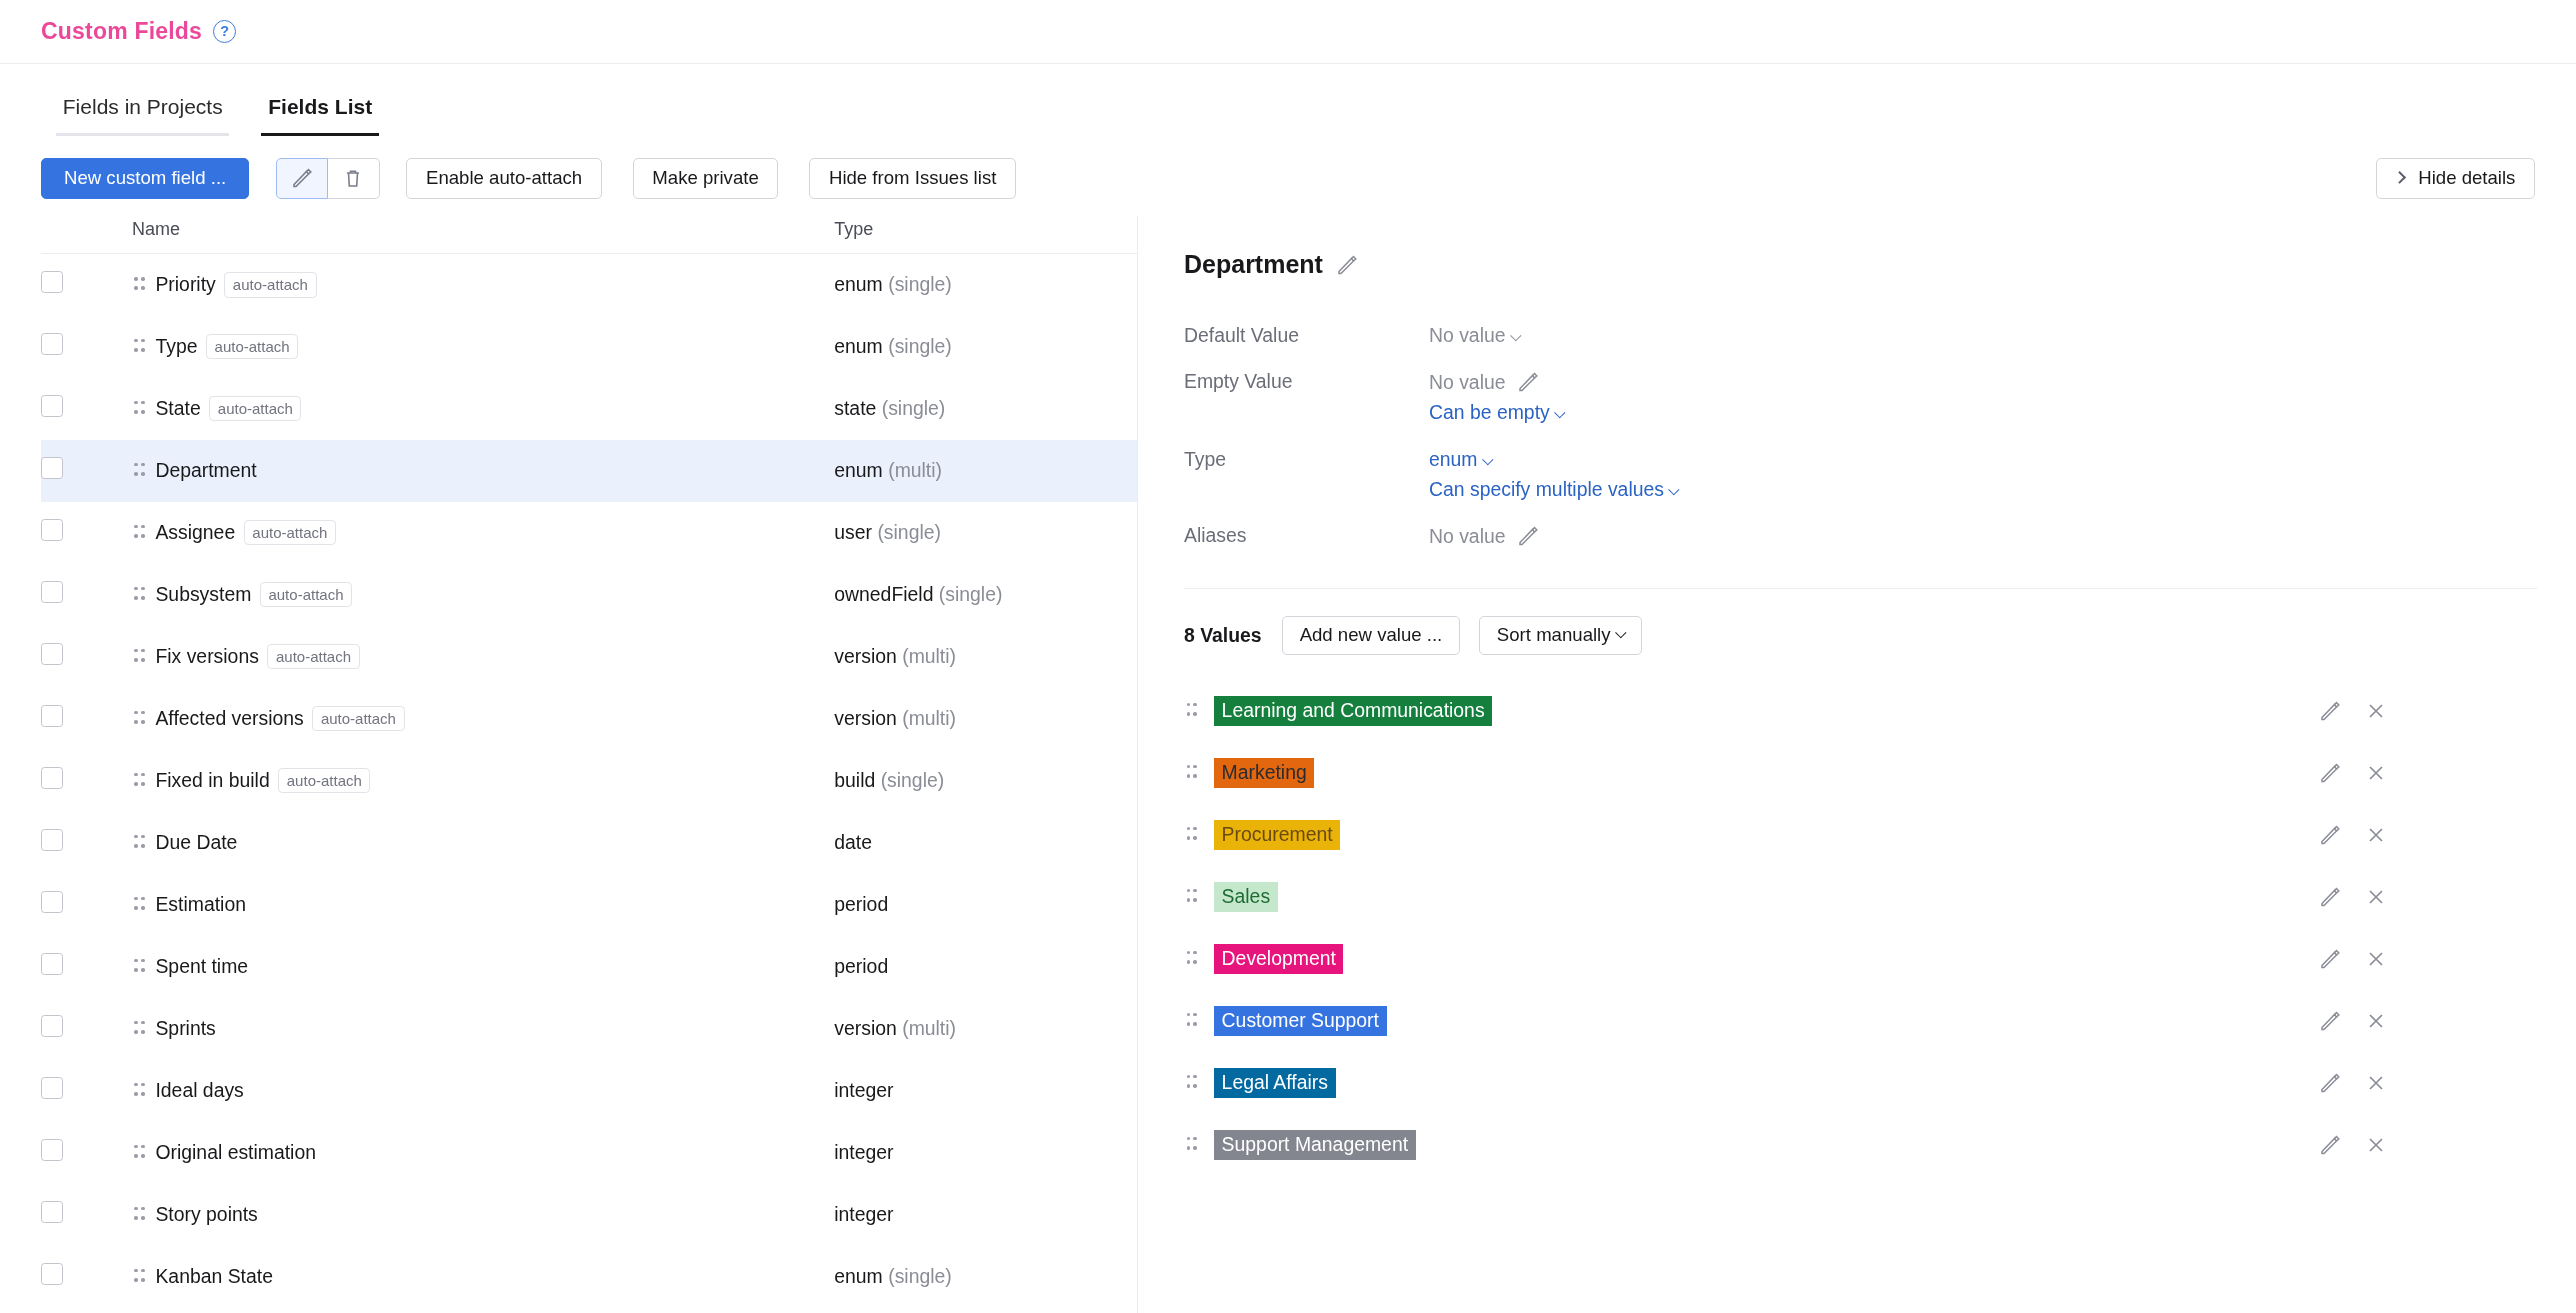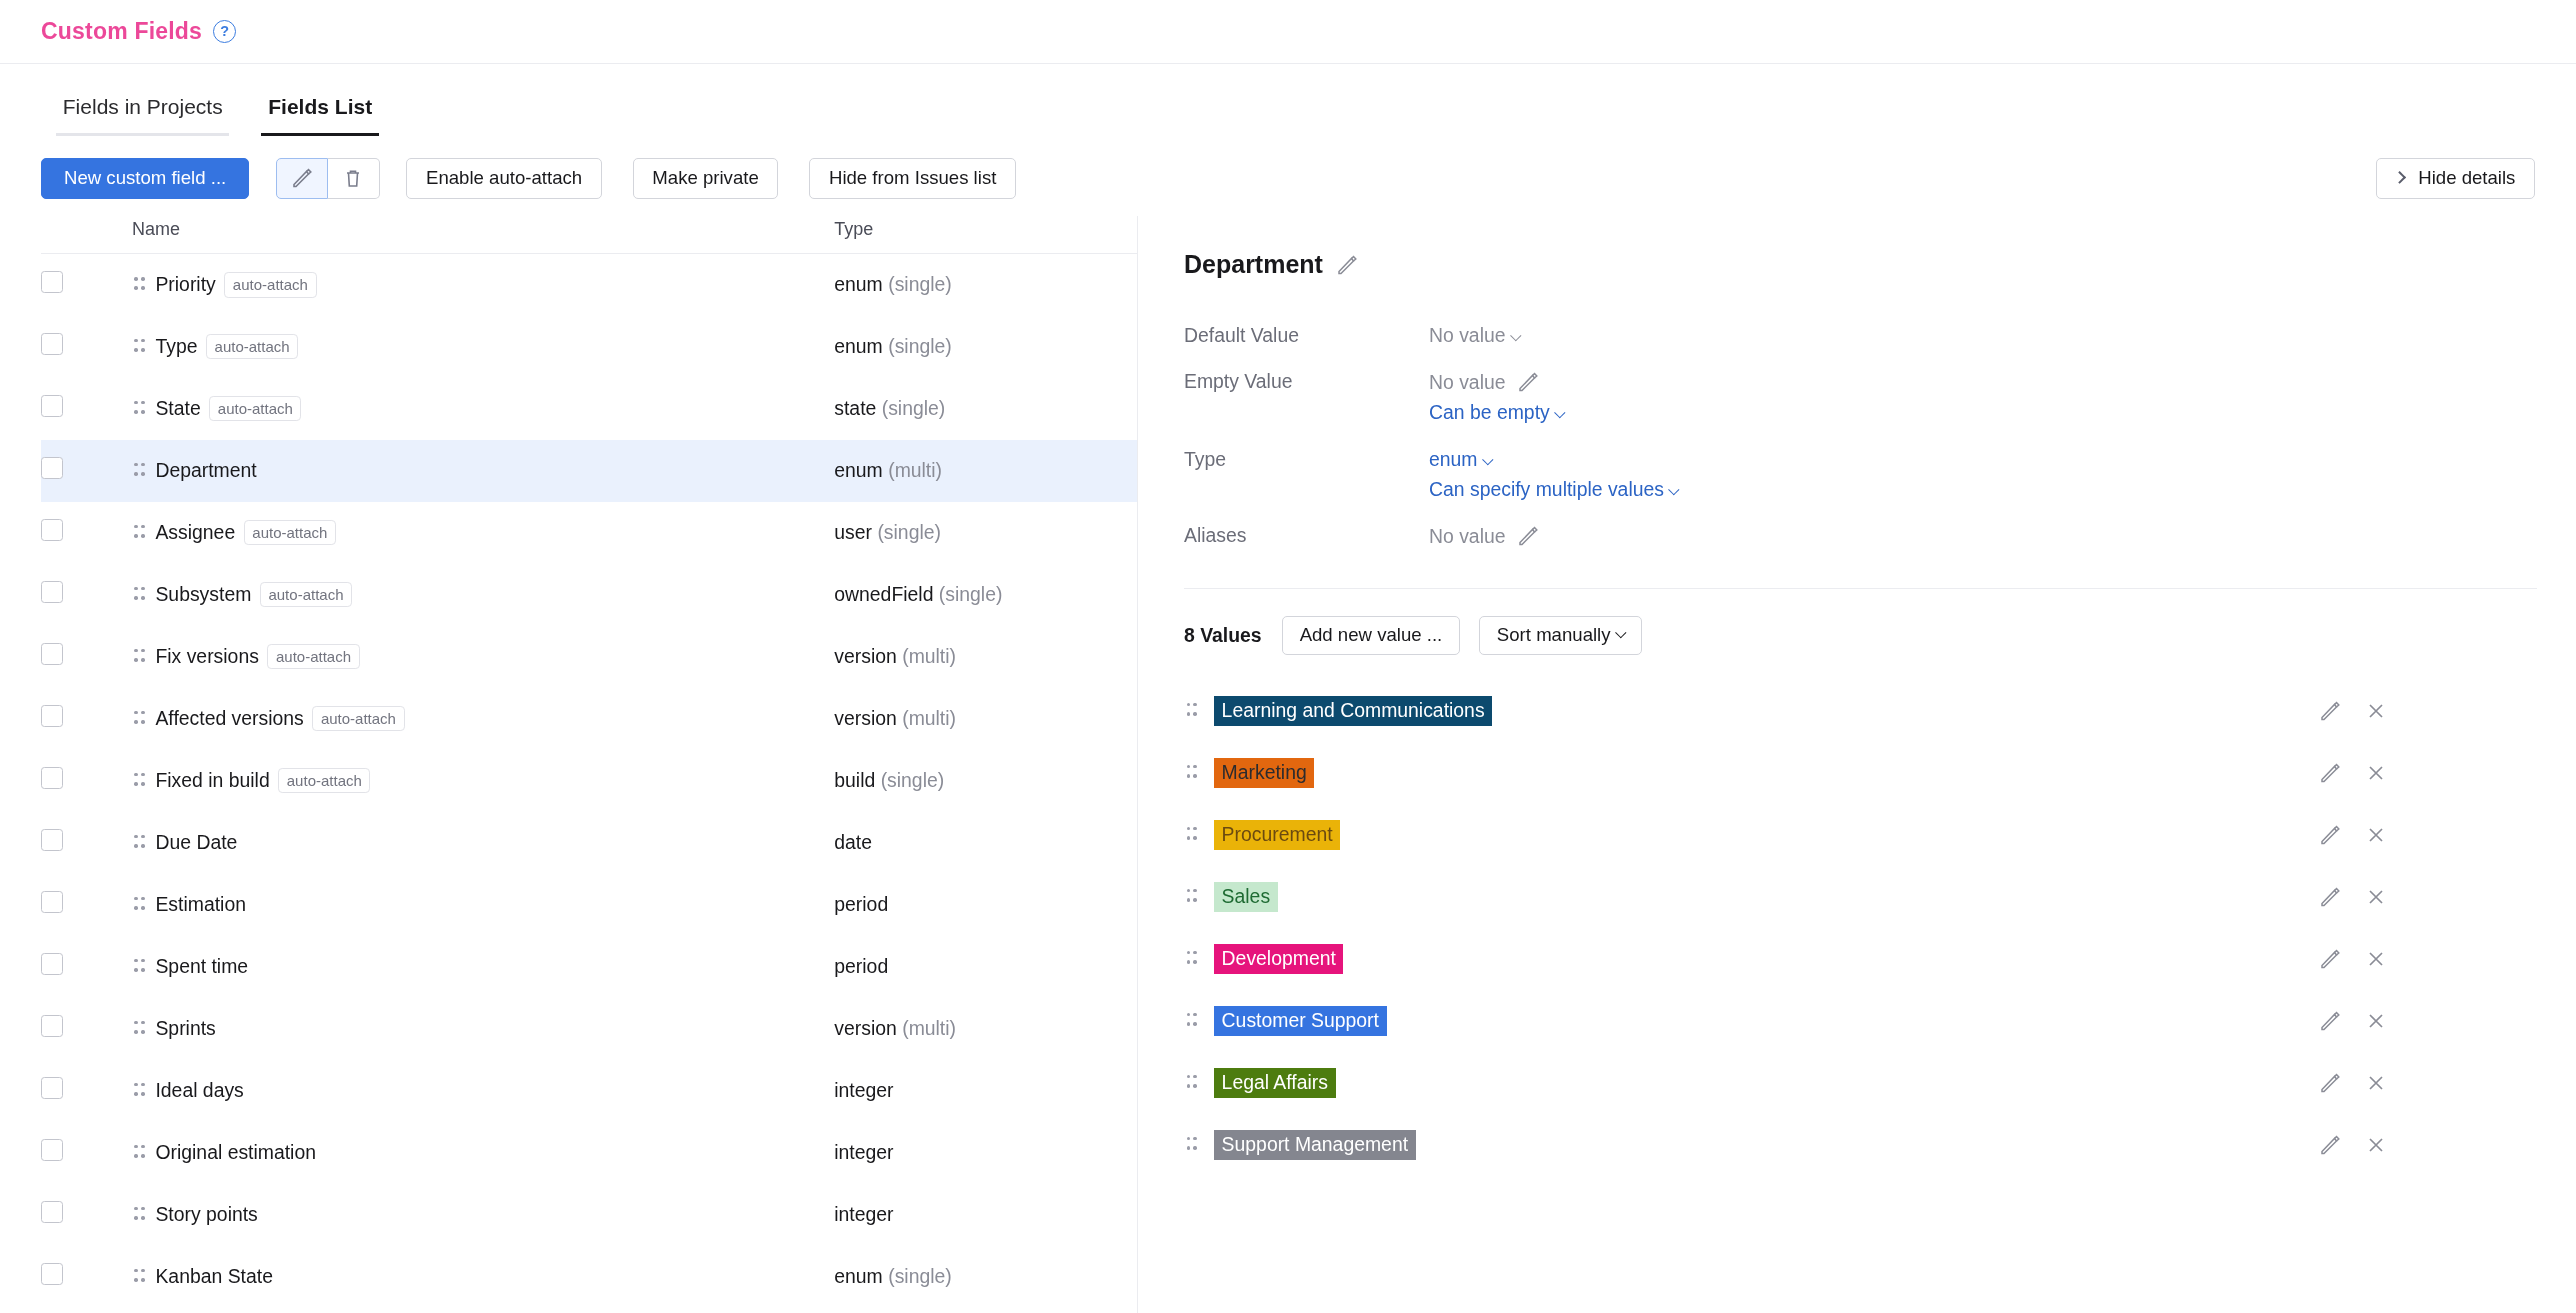--- a/index.html
+++ b/index.html
@@ -652,21 +652,21 @@
   </div>
 
   <div class="values-list" id="values-list">
       <div class="value-row">
         <span class="val-drag">
           <i></i>
           <i></i>
           <i></i>
           <i></i>
         </span>
-        <span class="val-chip" style="background:#0c4a6e;color:#ffffff">Learning and Communications</span>
+        <span class="val-chip" style="background:#15803d;color:#ffffff">Learning and Communications</span>
         <span class="val-actions">
           <span class="ico">
             <svg viewBox="0 0 24 24" fill="none" stroke="#8a8c96" stroke-width="1.5">
               <path d="M4 18.5 L4 20.5 L6 20.5 L18.5 8 L16.5 5.5 L4 18.5 Z"></path>
               <path d="M16.5 5.5 L18.5 3.6 L20.8 6 L18.5 8"></path>
             </svg>
           </span>
           <span class="ico">
             <svg viewBox="0 0 24 24" fill="none" stroke="#8a8c96" stroke-width="1.7">
               <path d="M6 6 L18 18 M18 6 L6 18"></path>
@@ -784,21 +784,21 @@
           </span>
         </span>
       </div>
       <div class="value-row">
         <span class="val-drag">
           <i></i>
           <i></i>
           <i></i>
           <i></i>
         </span>
-        <span class="val-chip" style="background:#4d7c0f;color:#ffffff">Legal Affairs</span>
+        <span class="val-chip" style="background:#0369a1;color:#ffffff">Legal Affairs</span>
         <span class="val-actions">
           <span class="ico">
             <svg viewBox="0 0 24 24" fill="none" stroke="#8a8c96" stroke-width="1.5">
               <path d="M4 18.5 L4 20.5 L6 20.5 L18.5 8 L16.5 5.5 L4 18.5 Z"></path>
               <path d="M16.5 5.5 L18.5 3.6 L20.8 6 L18.5 8"></path>
             </svg>
           </span>
           <span class="ico">
             <svg viewBox="0 0 24 24" fill="none" stroke="#8a8c96" stroke-width="1.7">
               <path d="M6 6 L18 18 M18 6 L6 18"></path>

